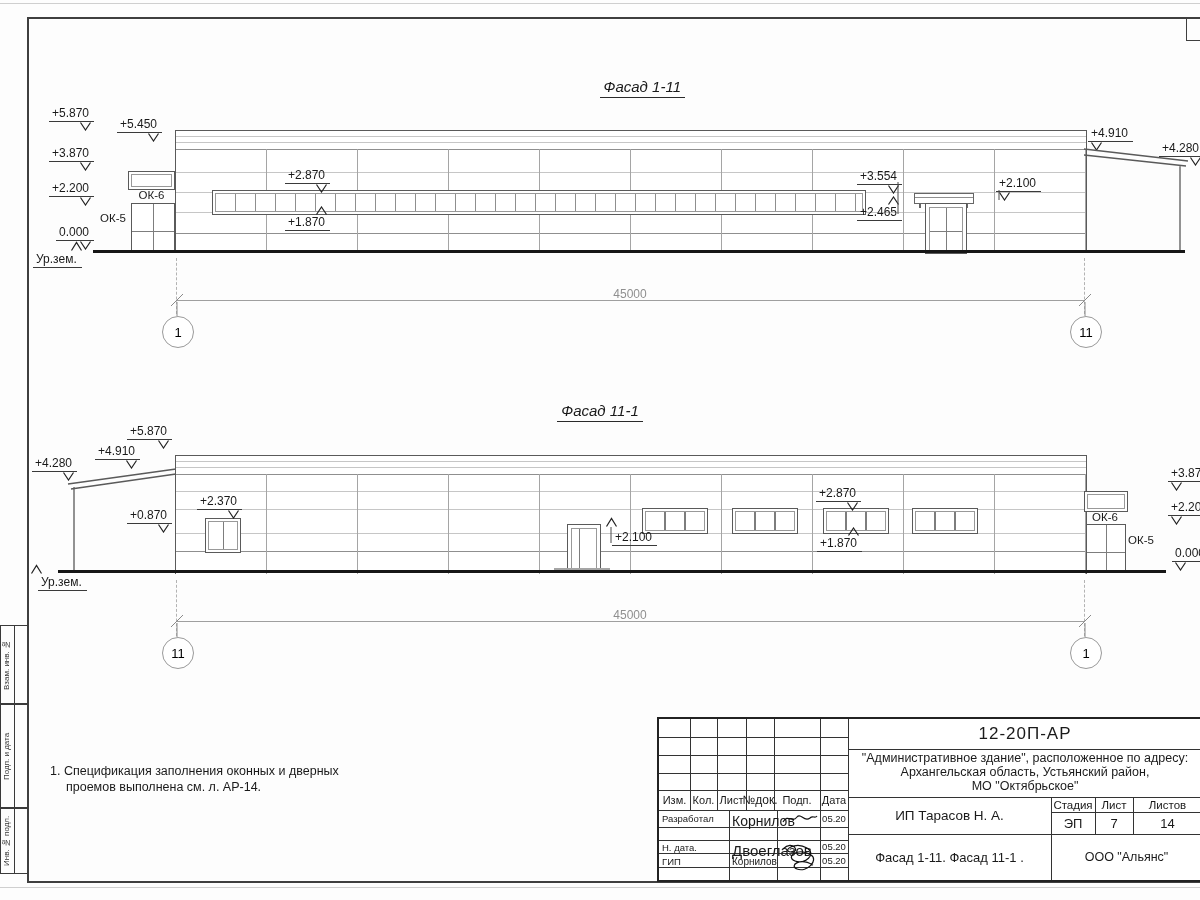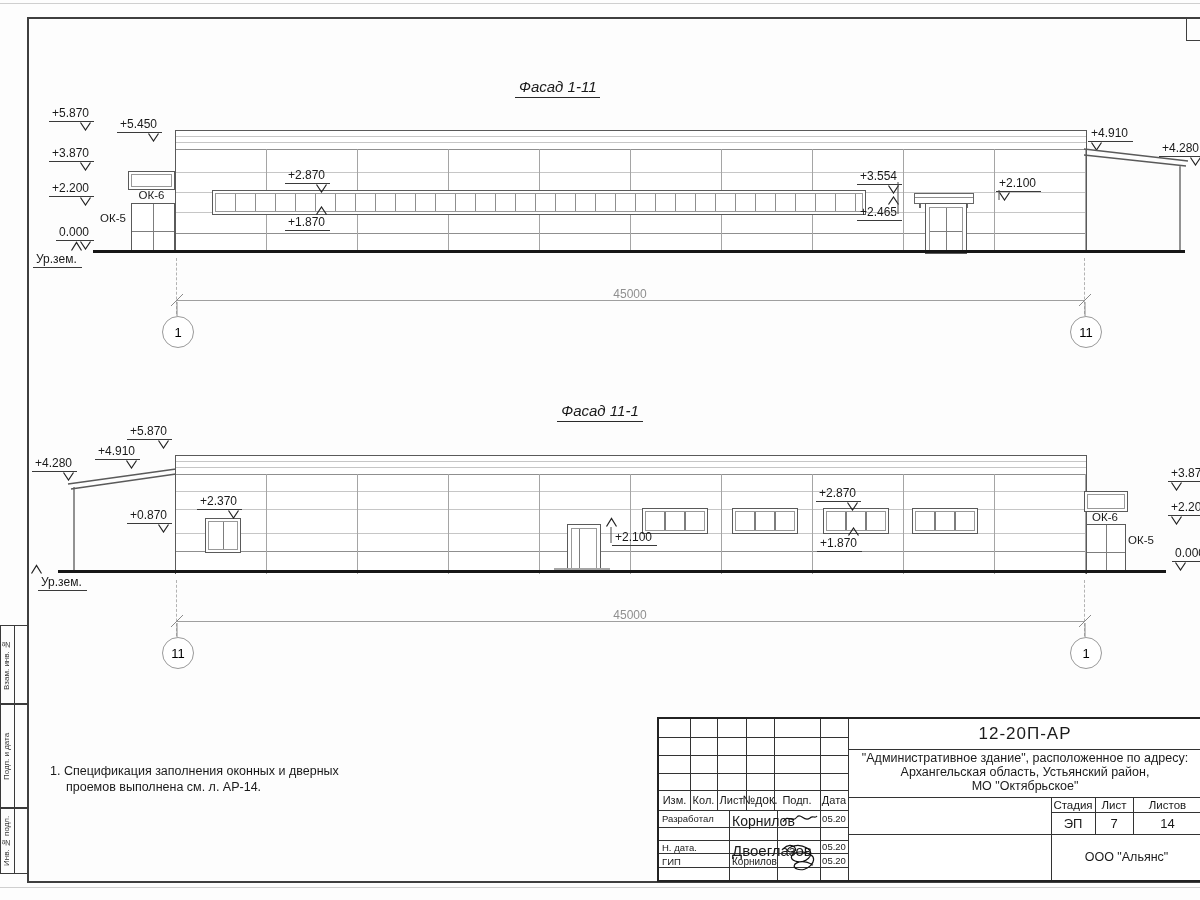--- a/index.html
+++ b/index.html
@@ -55,21 +55,21 @@
 </head>
 <body>
 
 <div id="canvas">
 
   <div class="sheet-edge" style="top:3px"></div>
   <div class="sheet-edge" style="top:887px"></div>
   <div id="frame"></div>
   <div id="corner-box"></div>
 
-  <div class="fac-title" style="left:515px;top:78px;width:170px;text-align:left">
+  <div class="fac-title" style="left:515px;top:78px;width:170px;text-align:right">
     <span>Фасад 1-11</span>
   </div>
 
   <div class="body-wall" style="left:175px;top:130px;width:910px;height:122px">
     <div class="hline" style="top:5px"></div>
     <div class="hline" style="top:11px"></div>
     <div class="hline dk" style="top:18px"></div>
     <div class="hline" style="top:41px"></div>
     <div class="hline" style="top:61px"></div>
     <div class="hline" style="top:81px"></div>
@@ -414,20 +414,22 @@
       <path d="M4,11 C9,2 13,13 18,6 C22,1 25,12 31,7 C34,4 36,8 38,5" fill="none" stroke="#111" stroke-width="1.2"></path>
     </svg>
     <svg class="abs" style="left:118px;top:120px" width="44" height="42">
       <path d="M6,10 C16,0 24,14 14,13 C4,12 18,2 30,9 C40,15 28,26 18,22 C8,18 20,8 34,16 C42,21 30,34 20,30 C12,27 22,18 36,26" fill="none" stroke="#111" stroke-width="1.2"></path>
     </svg>
 
     <div class="tb-t cntr" style="left:189px;top:2px;width:354px;height:26px;font-size:17px;letter-spacing:1px">12-20П-АР</div>
     <div class="tb-t cntr" style="left:189px;top:32px;width:354px;height:14px;font-size:12.5px">"Административное здание", расположенное по адресу:</div>
     <div class="tb-t cntr" style="left:189px;top:46px;width:354px;height:14px;font-size:12.5px">Архангельская область, Устьянский район,</div>
     <div class="tb-t cntr" style="left:189px;top:60px;width:354px;height:14px;font-size:12.5px">МО "Октябрьское"</div>
+    <div class="tb-t cntr" style="left:189px;top:78px;width:203px;height:37px;font-size:13.5px">ИП Тарасов Н. А.</div>
+    <div class="tb-t cntr" style="left:189px;top:115px;width:203px;height:46px;font-size:13px">Фасад 1-11. Фасад 11-1 .</div>
     <div class="tb-t cntr" style="left:392px;top:79px;width:44px;height:14px;font-size:11.5px">Стадия</div>
     <div class="tb-t cntr" style="left:436px;top:79px;width:38px;height:14px;font-size:11.5px">Лист</div>
     <div class="tb-t cntr" style="left:474px;top:79px;width:69px;height:14px;font-size:11.5px">Листов</div>
     <div class="tb-t cntr" style="left:392px;top:95px;width:44px;height:18px;font-size:13px">ЭП</div>
     <div class="tb-t cntr" style="left:436px;top:95px;width:38px;height:18px;font-size:13px">7</div>
     <div class="tb-t cntr" style="left:474px;top:95px;width:69px;height:18px;font-size:13px">14</div>
     <div class="tb-t cntr" style="left:392px;top:115px;width:151px;height:46px;font-size:12.5px">ООО "Альянс"</div>
   </div>
 
 </div>

